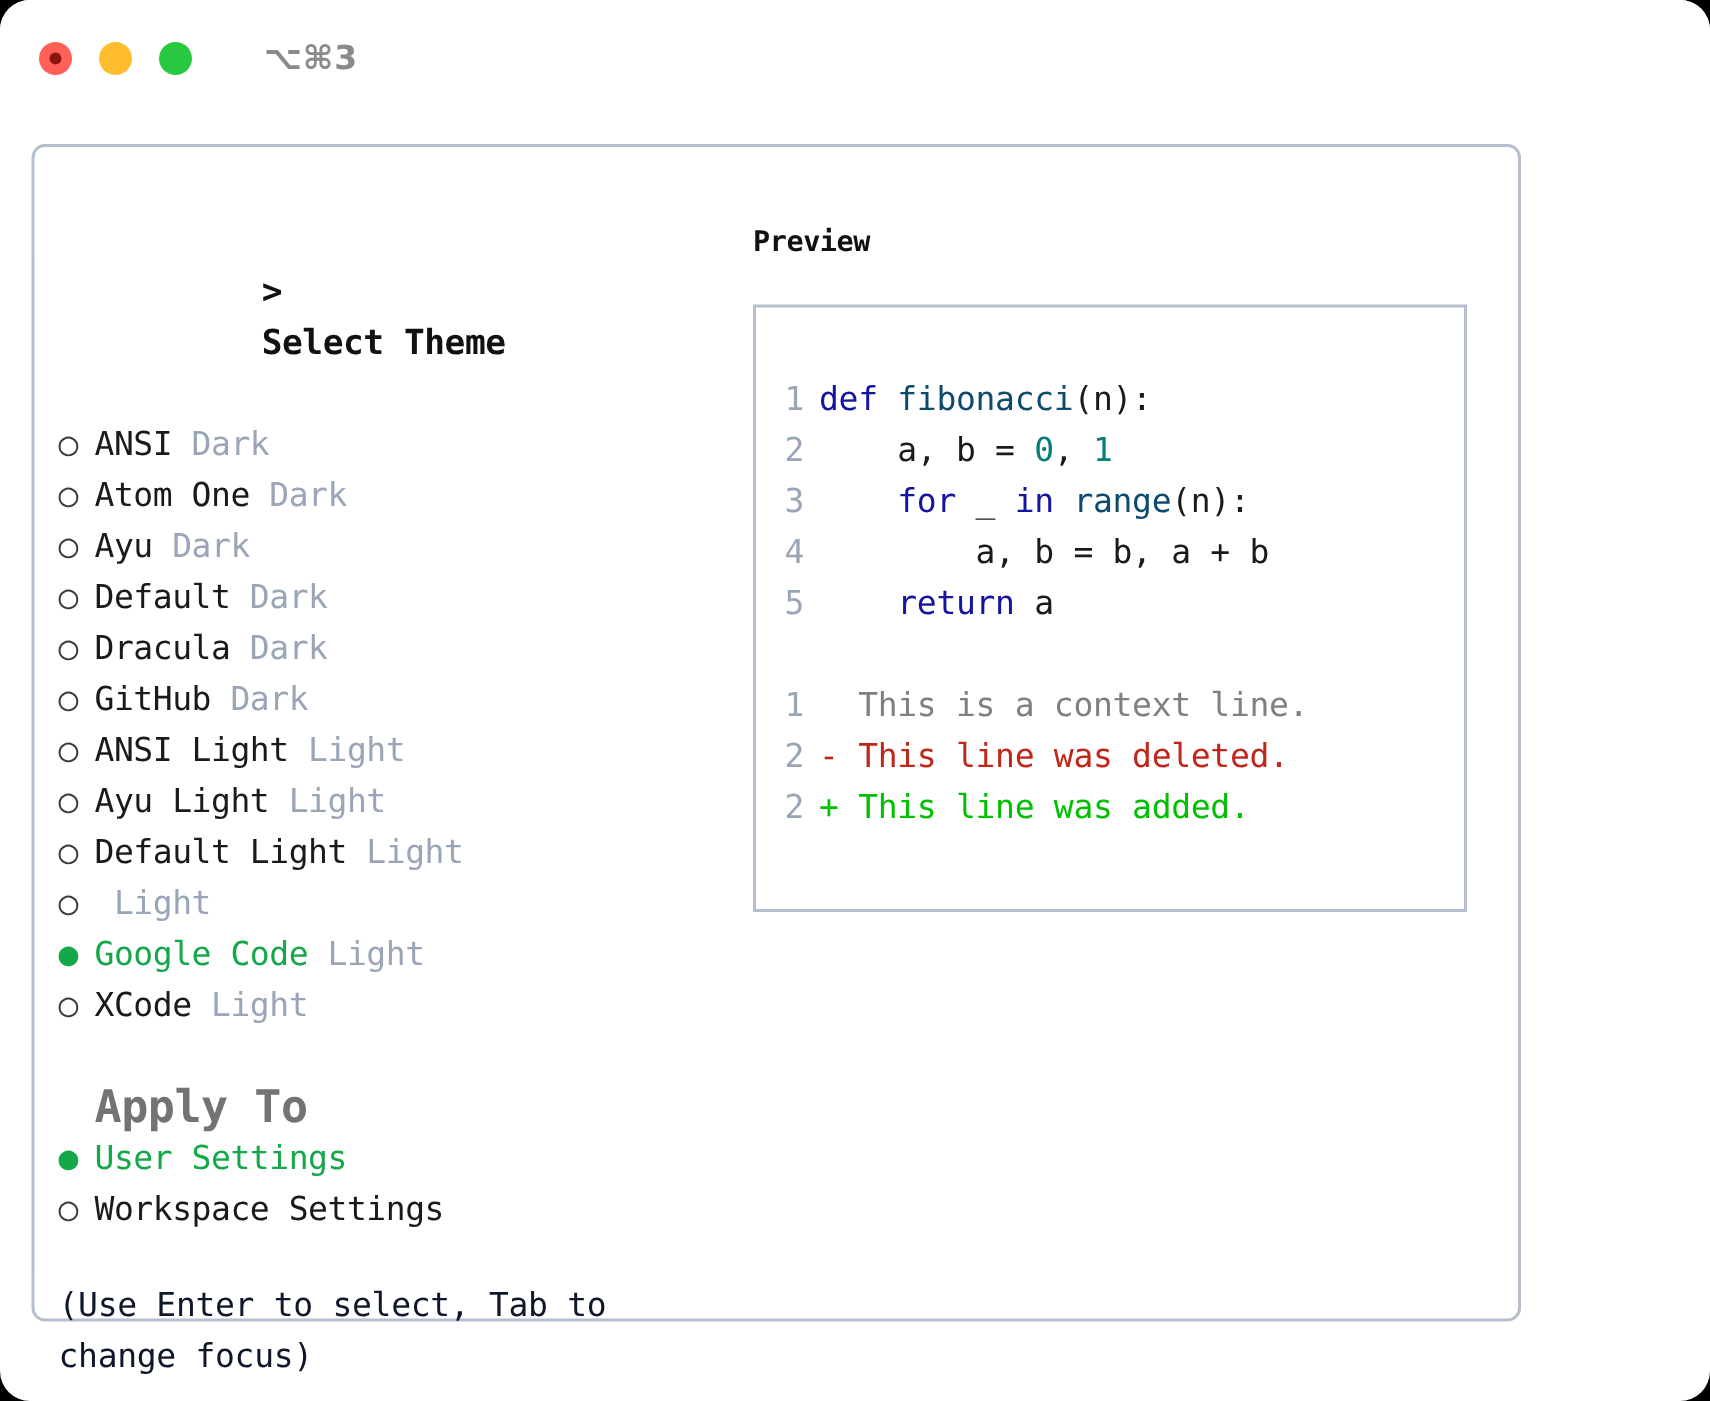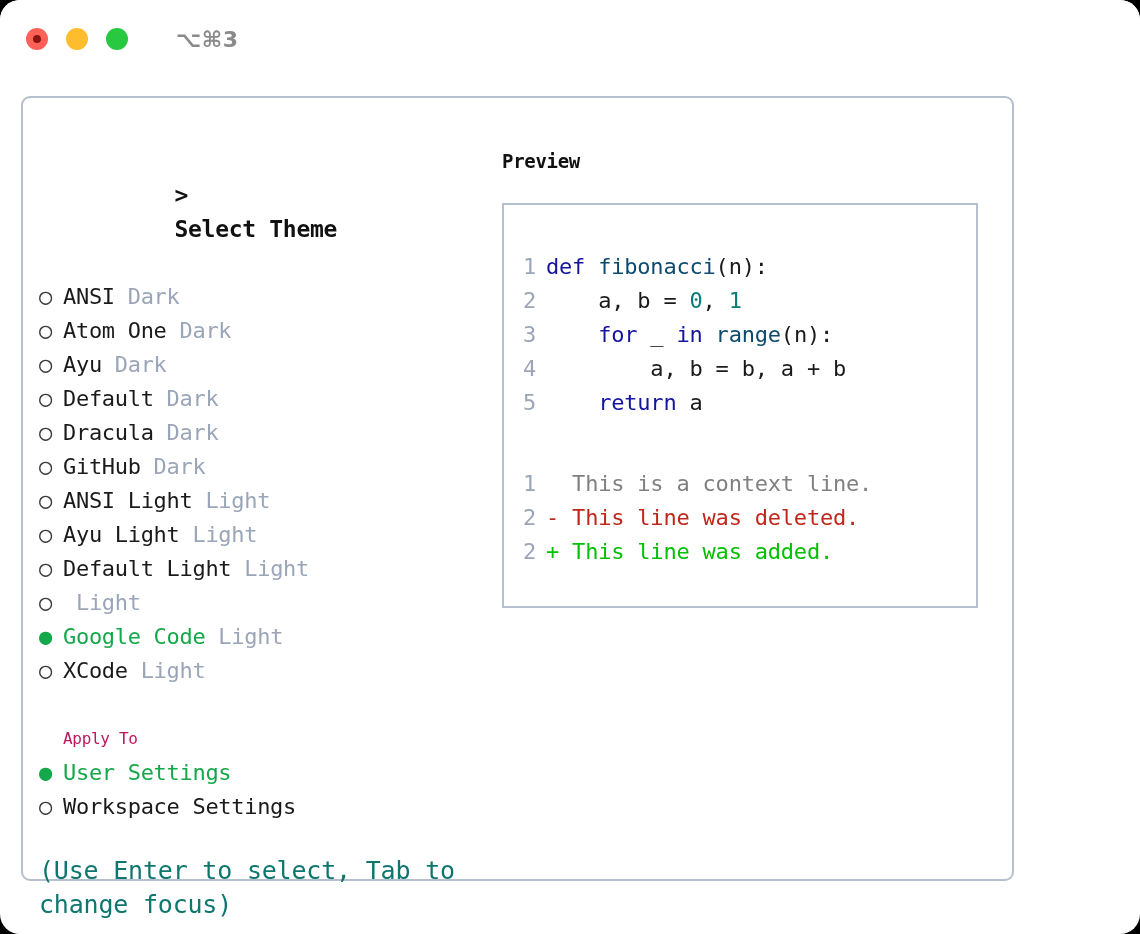--- a/index.html
+++ b/index.html
@@ -94,33 +94,34 @@
     flex: 0 0 24px;
     font-size: 22px;
   }
   .bullet.off { color: #3a3a3a; }
   .bullet.on  { color: #14a84a; }
   .opt-name   { color: #1a1a1a; }
   .opt-name.sel { color: #14a84a; }
   .opt-kind   { color: #9aa5b8; text-align: center; }
 
   .group-head {
-    font-size: 16px;
-    color: #be185d;
+    font-size: 30px;
+    color: #737373;
     line-height: 34px;
     white-space: pre;
     padding-left: 24px;
     letter-spacing: -0.3px;
+    font-weight: bold;
   }
   .spacer { height: 34px; }
 
   .hint {
     margin-top: 30px;
-    color: #0f766e;
-    font-size: 25px;
+    color: #0f172a;
+    font-size: 22px;
     line-height: 34px;
     width: 420px;
     letter-spacing: -0.2px;
   }
 
   
   .preview-head {
     font-size: 19px;
     font-weight: 700;
     color: #111111;
@@ -149,21 +150,21 @@
     color: #9aa5b8;
     padding-right: 10px;
   }
   .code-blank { height: 34px; }
 
   
   .tok-kw   { color: #1414a0; }
   .tok-fn   { color: #0c4a6e; }
   .tok-num  { color: #067d79; }
   .tok-txt  { color: #1a1a1a; }
-  .tok-ctx  { color: #808080; margin-top: 13px; }
+  .tok-ctx  { color: #808080; }
   .tok-del  { color: #c0271a; }
   .tok-add  { color: #00c000; }
 </style>
 </head>
 <body>
 
 <div class="window">
 
   <div class="titlebar">
     <div class="lights">

